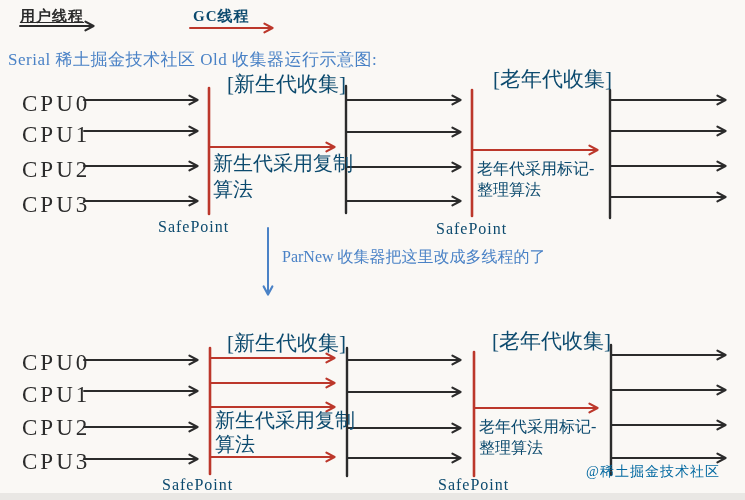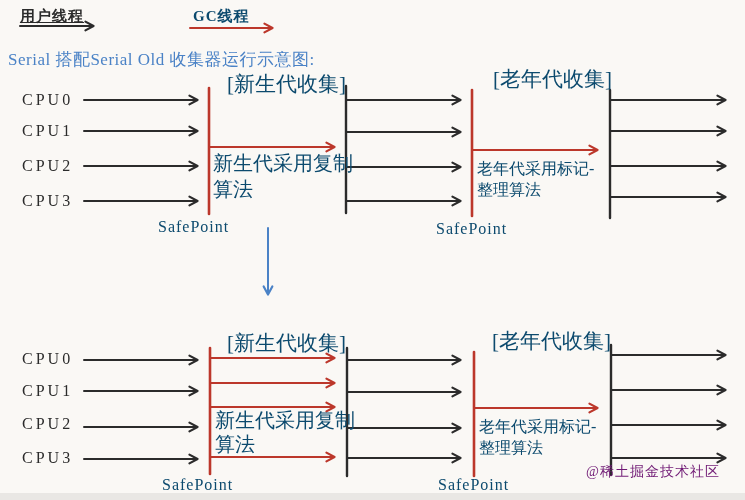--- a/index.html
+++ b/index.html
@@ -12,25 +12,25 @@
   }
   svg.lines{position:absolute;left:0;top:0;}
   .t{
     position:absolute;
     white-space:nowrap;
     color:#2b2b2b;
     line-height:1.25;
   }
   .red{color:#0c4a6e;}
   .blue{color:#4a82c6;}
-  .gray{color:#701a75;}
+  .gray{color:#0369a1;}
   .hdr{font-size:15px;font-weight:bold;letter-spacing:1px;}
   .title{font-size:17px;letter-spacing:0.5px;}
   .tag{font-size:21px;}
-  .cpu{font-size:16px;letter-spacing:3px;}
+  .cpu{font-size:23px;letter-spacing:3px;}
   .algo{font-size:20px;line-height:26px;}
   .algo2{font-size:16px;line-height:21px;}
   .sp{font-size:16px;letter-spacing:1px;}
   .note{font-size:16px;}
   .wm{font-size:14px;letter-spacing:1px;}
 </style>
 </head>
 <body>
 
 <div class="canvas">
@@ -111,41 +111,42 @@
       <line x1="612" y1="355" x2="725" y2="355" stroke="#2b2b2b" stroke-width="2" stroke-linecap="round" marker-end="url(#mb)"></line>
       <line x1="612" y1="390" x2="725" y2="390" stroke="#2b2b2b" stroke-width="2" stroke-linecap="round" marker-end="url(#mb)"></line>
       <line x1="612" y1="425" x2="725" y2="425" stroke="#2b2b2b" stroke-width="2" stroke-linecap="round" marker-end="url(#mb)"></line>
       <line x1="612" y1="458" x2="725" y2="458" stroke="#2b2b2b" stroke-width="2" stroke-linecap="round" marker-end="url(#mb)"></line>
     </g>
   </svg>
 
   <div class="t hdr" style="left:20px;top:7px;text-decoration:underline;">用户线程</div>
   <div class="t hdr red" style="left:193px;top:7px;">GC线程</div>
 
-  <div class="t title blue" style="left:8px;top:49px;">Serial 搭配Serial Old 收集器运行示意图:</div>
+  <div class="t title blue" style="left:8px;top:49px;">Serial 稀土掘金技术社区 Old 收集器运行示意图:</div>
   <div class="t tag red" style="left:227px;top:71px;">[新生代收集]</div>
   <div class="t tag red" style="left:493px;top:66px;">[老年代收集]</div>
 
   <div class="t cpu" style="left:22px;top:90px;">CPU0</div>
   <div class="t cpu" style="left:22px;top:121px;">CPU1</div>
   <div class="t cpu" style="left:22px;top:156px;">CPU2</div>
   <div class="t cpu" style="left:22px;top:191px;">CPU3</div>
 
   <div class="t algo red" style="left:213px;top:150px;">
     <div>新生代采用复制</div>
     <div>算法</div>
   </div>
   <div class="t algo2 red" style="left:477px;top:158px;">
     <div>老年代采用标记-</div>
     <div>整理算法</div>
   </div>
 
   <div class="t sp red" style="left:158px;top:217px;">SafePoint</div>
   <div class="t sp red" style="left:436px;top:219px;">SafePoint</div>
 
+  <div class="t note blue" style="left:282px;top:247px;">ParNew 收集器把这里改成多线程的了</div>
 
   <div class="t tag red" style="left:227px;top:330px;">[新生代收集]</div>
   <div class="t tag red" style="left:492px;top:328px;">[老年代收集]</div>
 
   <div class="t cpu" style="left:22px;top:349px;">CPU0</div>
   <div class="t cpu" style="left:22px;top:381px;">CPU1</div>
   <div class="t cpu" style="left:22px;top:414px;">CPU2</div>
   <div class="t cpu" style="left:22px;top:448px;">CPU3</div>
 
   <div class="t algo red" style="left:215px;top:408px;line-height:24px;">

